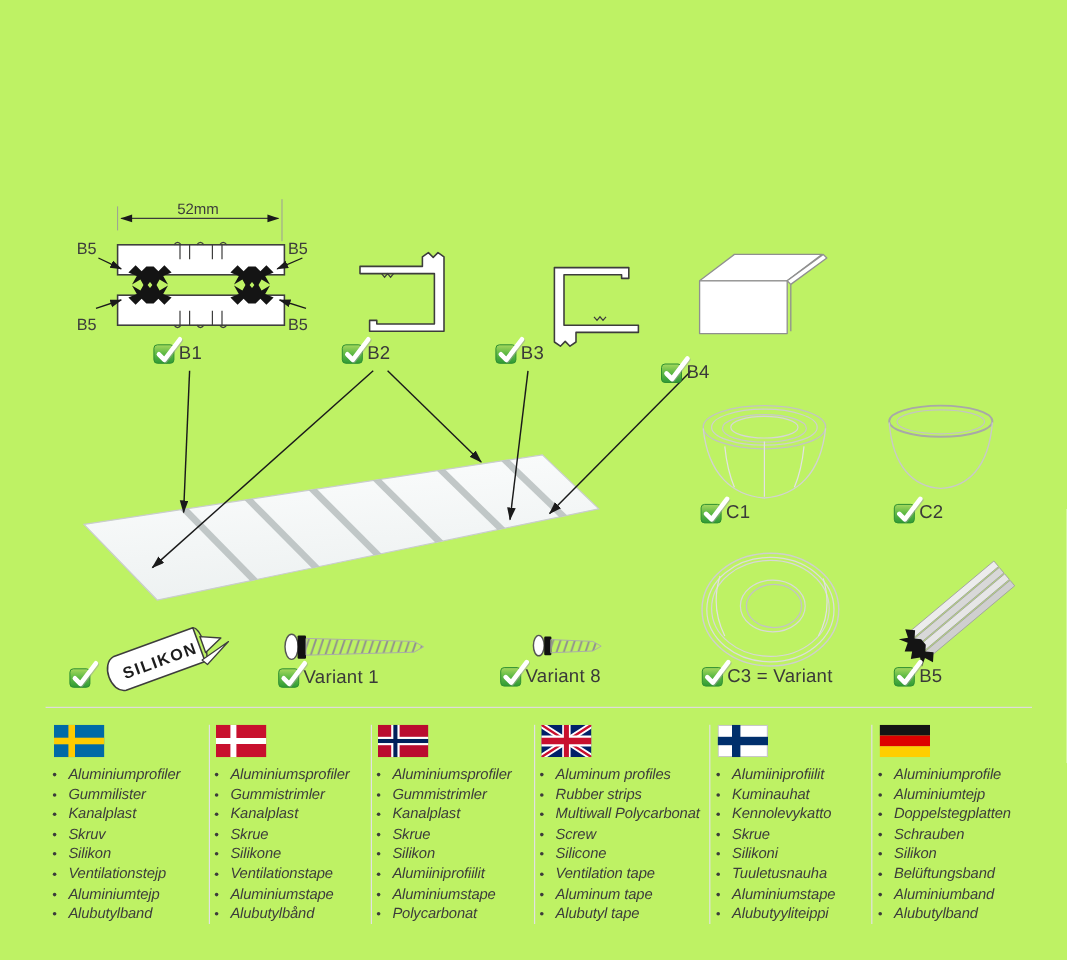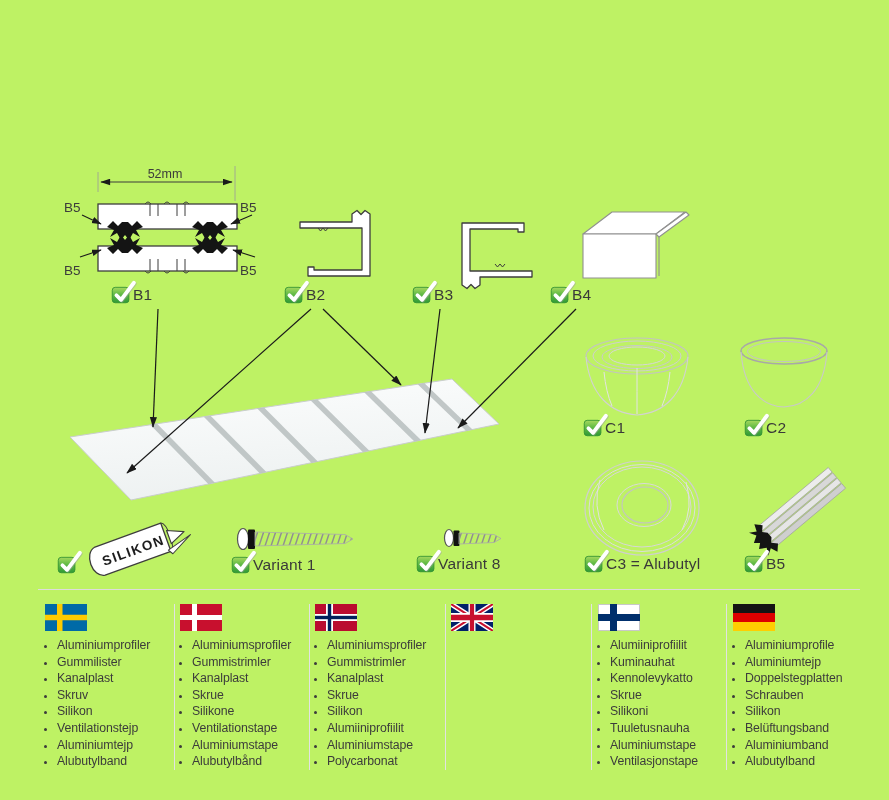--- a/index.html
+++ b/index.html
@@ -6,21 +6,21 @@
   .sheet{position:relative;width:889px;height:800px;background:#bef264;overflow:hidden;
          font-family:"Liberation Sans",sans-serif;color:#3c3c3b;}
   svg.art{position:absolute;left:0;top:0;}
   .chk-item{position:absolute;display:flex;align-items:flex-start;}
   .chk-item svg{width:27px;height:25px;flex:0 0 auto;}
   .chk-item .lbl{margin-left:-4px;padding-top:7px;font-size:15.5px;letter-spacing:.2px;color:#3a3a39;white-space:nowrap;}
   .separator{position:absolute;left:38px;top:589px;width:822px;height:1px;background:#dedcdc;}
   .vdiv{position:absolute;top:604px;width:1px;height:166px;background:#e2e2e2;}
   .lang-col{position:absolute;top:604px;width:138px;}
   .lang-col .flag{display:block;margin:0 0 6px 2px;}
-  .lang-col ul{margin:0;padding:0 0 0 14px;list-style:disc;}
+  .lang-col ul{margin:0;padding:0 0 0 14px;list-style:disc;font-style:italic;}
   .lang-col li{font-size:12.3px;line-height:16.6px;letter-spacing:-.1px;white-space:nowrap;color:#3c3c3b;}
   .lang-col li::marker{color:#3c3c3b;font-size:11px;}
 </style>
 </head>
 <body>
 
 <div class="sheet">
 
   <svg class="art" width="889" height="800" viewBox="0 0 889 800">
     <defs>
@@ -164,39 +164,39 @@
       <rect x="248" y="529.5" width="7" height="19.5" rx="1" fill="#111111"></rect>
       <polygon points="255,532 345,534.5 353,539 345,543.5 255,546" fill="url(#thr)" stroke="#aaaaaa" stroke-width="0.8"></polygon>
     </g>
     <g>
       <ellipse cx="449" cy="538" rx="4.5" ry="8.5" fill="#ffffff" stroke="#555555" stroke-width="1.2"></ellipse>
       <rect x="453.5" y="530.5" width="6" height="15.5" rx="1" fill="#111111"></rect>
       <polygon points="459,533 494,534.5 501,538.5 494,542.5 459,544" fill="url(#thr)" stroke="#aaaaaa" stroke-width="0.8"></polygon>
     </g>
   </svg>
 
-  <div class="chk-item" style="left:110px;top:279px">
+  <div class="chk-item" style="left:126px;top:279px">
     <svg>
         <use href="#chk"></use>
       </svg>
     <span class="lbl">B1</span>
   </div>
   <div class="chk-item" style="left:283px;top:279px">
     <svg>
         <use href="#chk"></use>
       </svg>
     <span class="lbl">B2</span>
   </div>
   <div class="chk-item" style="left:411px;top:279px">
     <svg>
         <use href="#chk"></use>
       </svg>
     <span class="lbl">B3</span>
   </div>
-  <div class="chk-item" style="left:549px;top:279px">
+  <div class="chk-item" style="left:549px;top:295px">
     <svg>
         <use href="#chk"></use>
       </svg>
     <span class="lbl">B4</span>
   </div>
   <div class="chk-item" style="left:582px;top:412px">
     <svg>
         <use href="#chk"></use>
       </svg>
     <span class="lbl">C1</span>
@@ -204,21 +204,21 @@
   <div class="chk-item" style="left:743px;top:412px">
     <svg>
         <use href="#chk"></use>
       </svg>
     <span class="lbl">C2</span>
   </div>
   <div class="chk-item" style="left:583px;top:548px">
     <svg>
         <use href="#chk"></use>
       </svg>
-    <span class="lbl">C3 = Alubutyl</span>
+    <span class="lbl">C3 = Variant</span>
   </div>
   <div class="chk-item" style="left:743px;top:548px">
     <svg>
         <use href="#chk"></use>
       </svg>
     <span class="lbl">B5</span>
   </div>
   <div class="chk-item" style="left:56px;top:549px">
     <svg>
         <use href="#chk"></use>
@@ -306,37 +306,47 @@
           <rect width="60" height="30"></rect>
         </clipPath>
       <g clip-path="url(#ukclip)">
         <rect width="60" height="30" fill="#012169"></rect>
         <path d="M0,0 L60,30 M60,0 L0,30" stroke="#ffffff" stroke-width="6"></path>
         <path d="M0,0 L60,30 M60,0 L0,30" stroke="#C8102E" stroke-width="2.4"></path>
         <path d="M30,0 V30 M0,15 H60" stroke="#ffffff" stroke-width="10"></path>
         <path d="M30,0 V30 M0,15 H60" stroke="#C8102E" stroke-width="6"></path>
       </g>
     </svg>
+    <ul>
+      <li>Aluminum profiles</li>
+      <li>Rubber strips</li>
+      <li>Multiwall Polycarbonat</li>
+      <li>Screw</li>
+      <li>Silicone</li>
+      <li>Ventilation tape</li>
+      <li>Aluminum tape</li>
+      <li>Alubutyl tape</li>
+    </ul>
   </div>
 
   <div class="lang-col" style="left:596px">
     <svg class="flag" width="42" height="27" viewBox="0 0 42 27">
       <rect x="0.5" y="0.5" width="41" height="26" fill="#ffffff" stroke="#c8c8c8"></rect>
       <rect x="12" width="7" height="27" fill="#002F6C"></rect>
       <rect y="10" width="42" height="7" fill="#002F6C"></rect>
     </svg>
     <ul>
       <li>Alumiiniprofiilit</li>
       <li>Kuminauhat</li>
       <li>Kennolevykatto</li>
       <li>Skrue</li>
       <li>Silikoni</li>
       <li>Tuuletusnauha</li>
       <li>Aluminiumstape</li>
-      <li>Ventilasjonstape</li>
+      <li>Alubutyyliteippi</li>
     </ul>
   </div>
 
   <div class="lang-col" style="left:731px">
     <svg class="flag" width="42" height="27" viewBox="0 0 42 27">
       <rect width="42" height="9" fill="#141414"></rect>
       <rect y="9" width="42" height="9" fill="#DD0000"></rect>
       <rect y="18" width="42" height="9" fill="#FFCE00"></rect>
     </svg>
     <ul>

